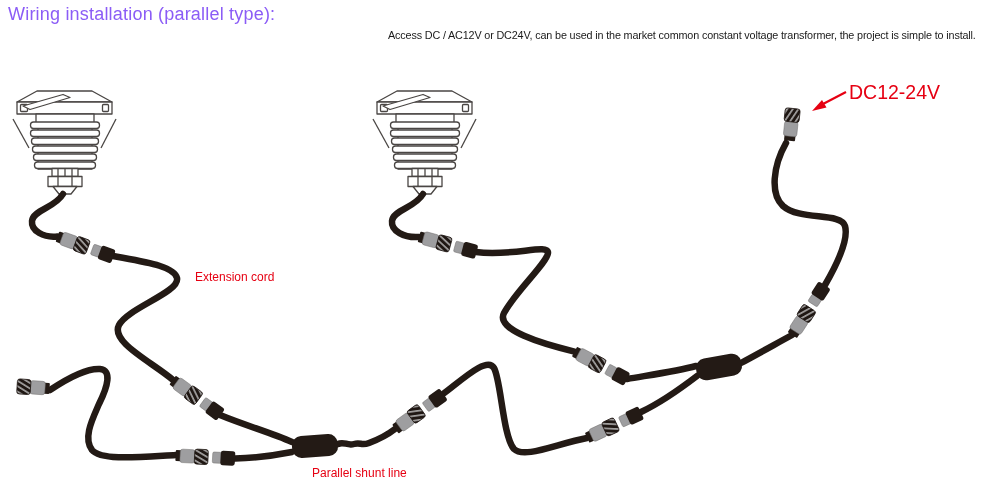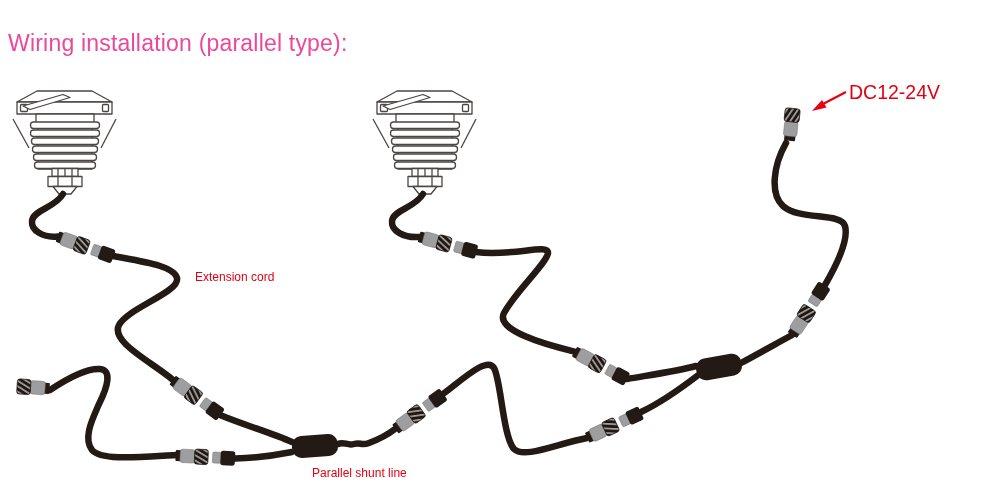--- a/index.html
+++ b/index.html
@@ -1,30 +1,31 @@
 <!DOCTYPE html>
 <html><head>
 <meta charset="utf-8">
 <style>
   html,body{margin:0;padding:0;background:#ffffff;}
   .page{position:relative;width:1000px;height:496px;background:#fff;overflow:hidden;
         font-family:"Liberation Sans", sans-serif;}
-  .title{position:absolute;left:8px;top:30px;font-size:23px;color:#ec4899;
+  .title{position:absolute;left:8px;top:4px;font-size:18px;color:#8b5cf6;
          letter-spacing:0.2px;white-space:nowrap;}
   .subtitle{position:absolute;left:388px;top:29px;font-size:10.8px;color:#1a1a1a;
             letter-spacing:-0.15px;white-space:nowrap;}
   svg.diagram{position:absolute;left:0;top:0;}
   text{font-family:"Liberation Sans", sans-serif;}
 </style>
 </head>
 <body>
 
 <div class="page">
 
   <div class="title">Wiring installation (parallel type):</div>
+  <div class="subtitle">Access DC / AC12V or DC24V, can be used in the market common constant voltage transformer, the project is simple to install.</div>
 
   <svg class="diagram" width="1000" height="496" viewBox="0 0 1000 496">
     <defs>
       <pattern id="knurl" patternUnits="userSpaceOnUse" width="4.6" height="4.6" patternTransform="rotate(118)">
         <rect width="4.6" height="4.6" fill="#1f1713"></rect>
         <rect width="1.7" height="4.6" fill="#a3a1a0"></rect>
       </pattern>
 
       <g id="half-a">
         <rect x="0" y="2" width="6" height="11" rx="1" fill="#231a15"></rect>

